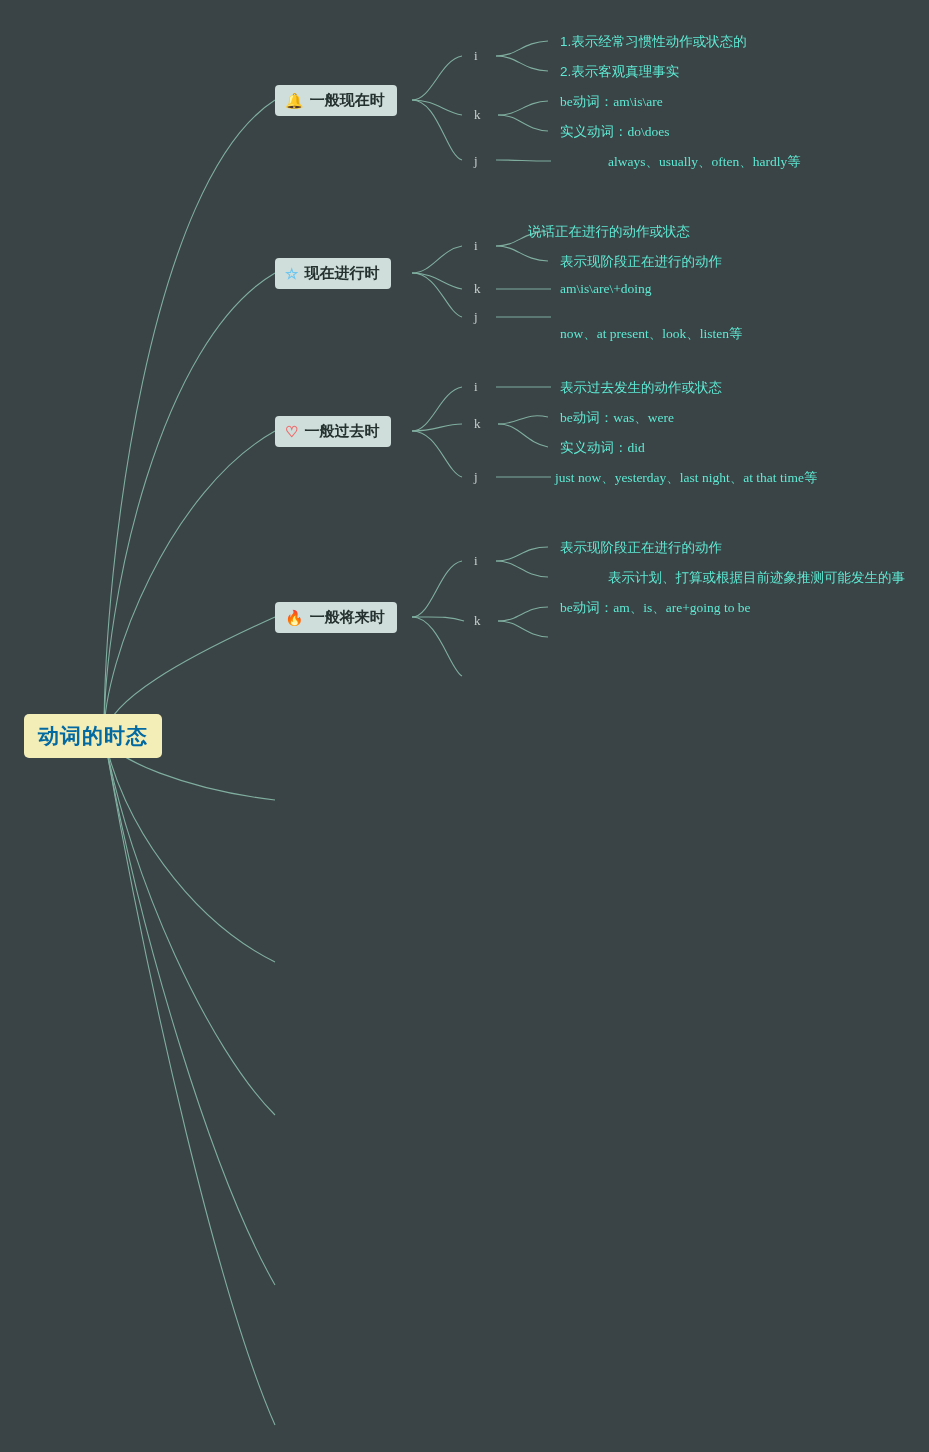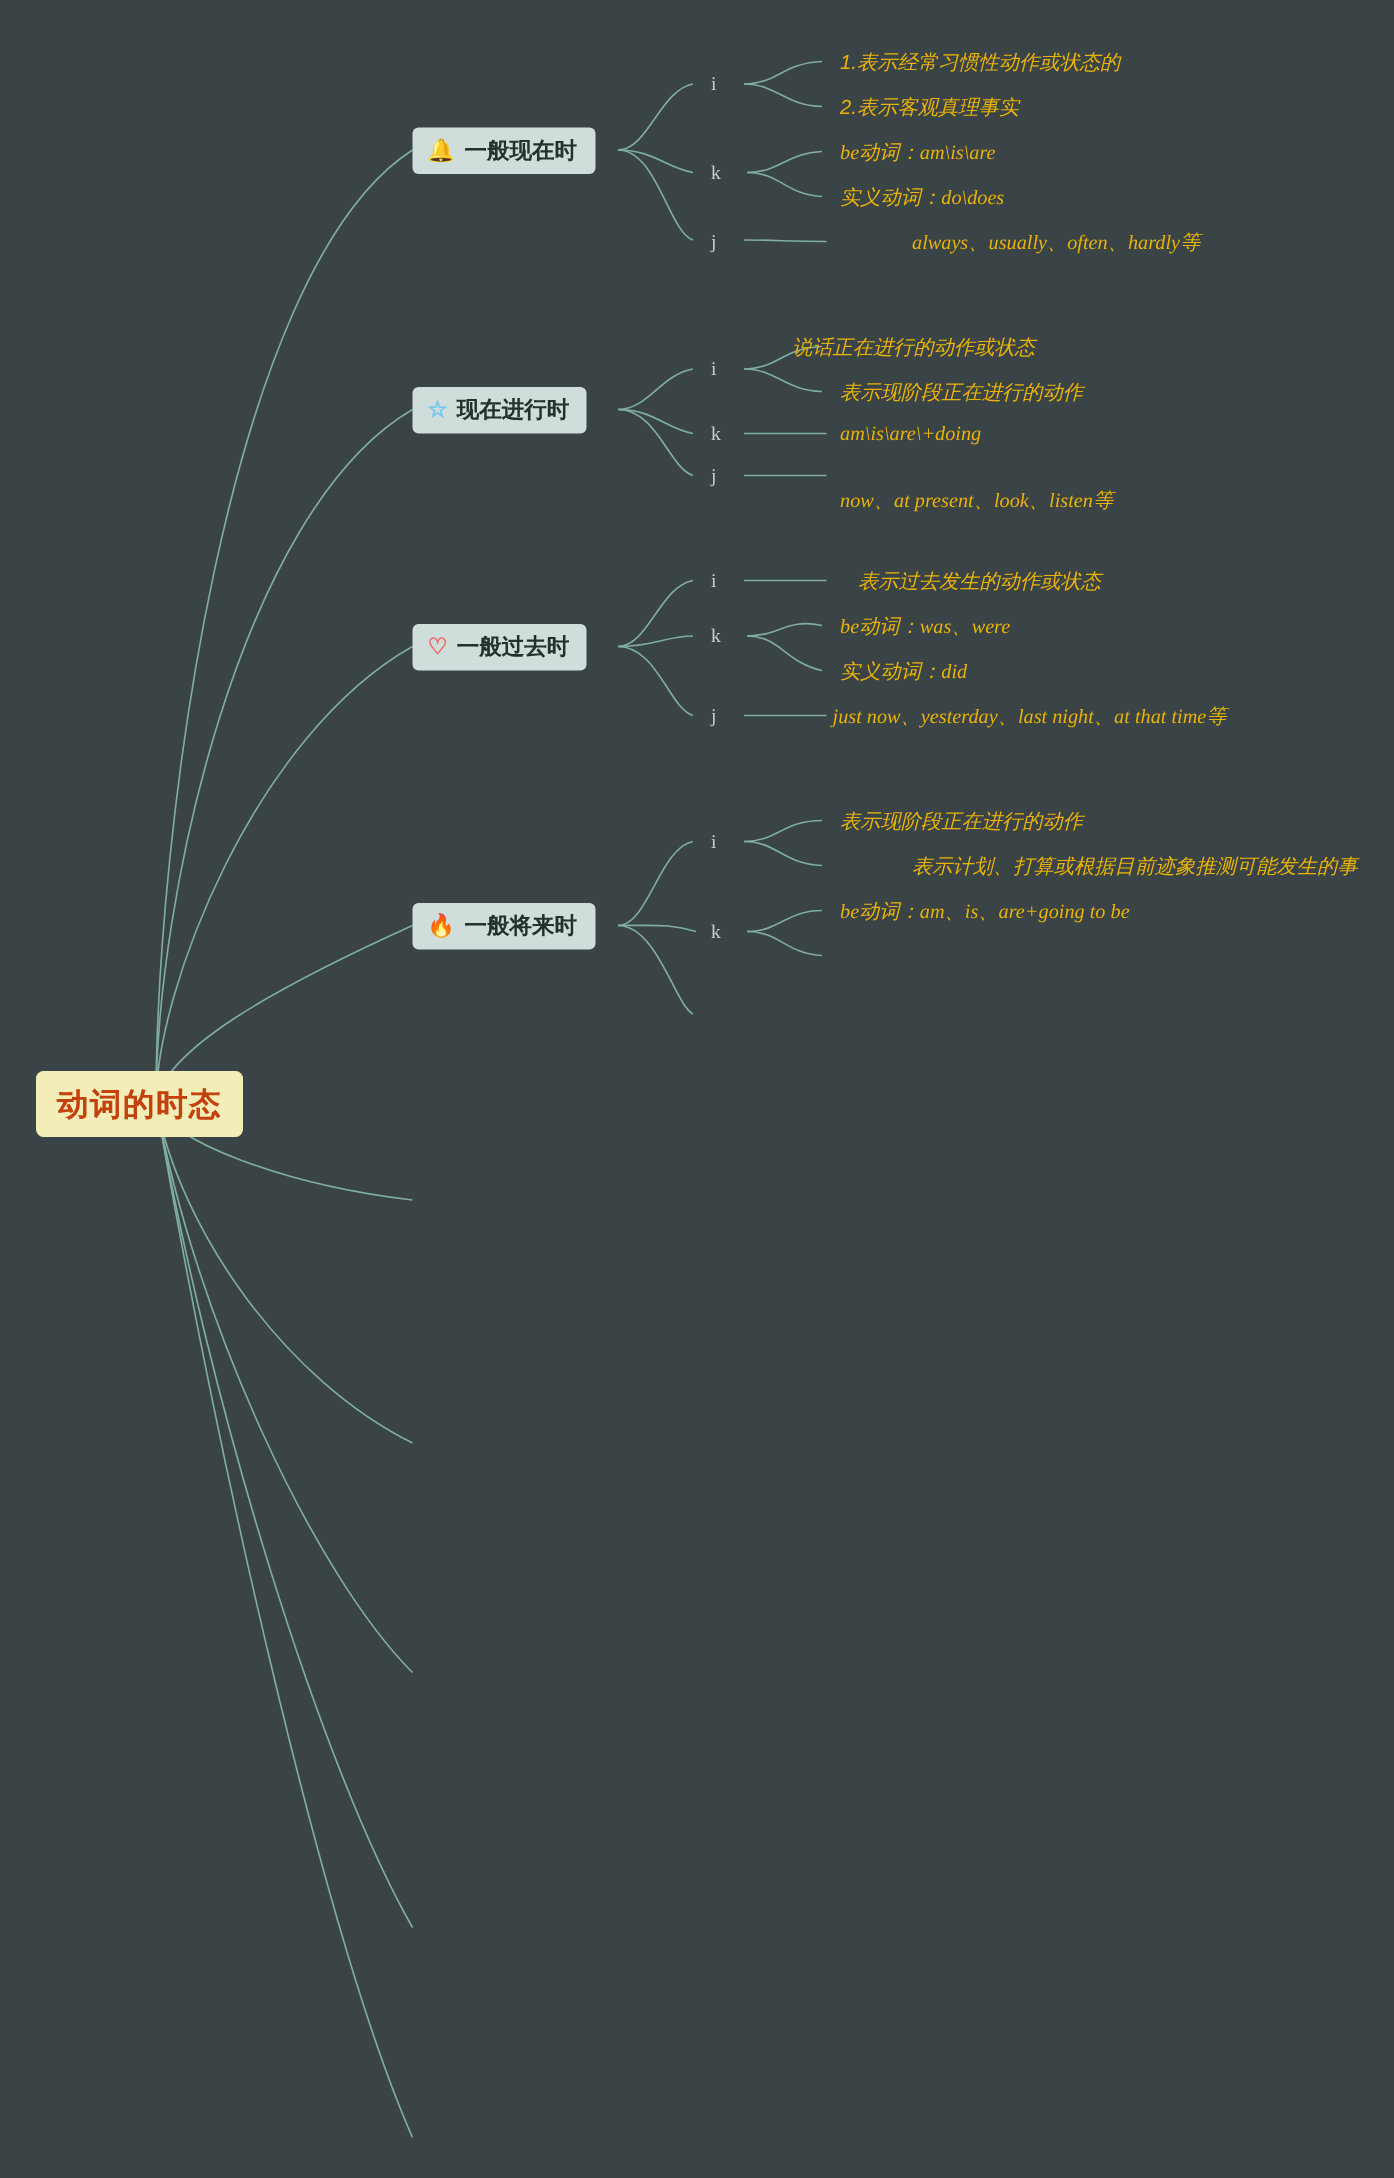--- a/index.html
+++ b/index.html
@@ -26,21 +26,21 @@
     left: 0; top: 0;
     width: 929px;
     height: 1452px;
     pointer-events: none;
   }
   .root-node {
     position: absolute;
     left: 24px;
     top: 714px;
     background: #f3edb8;
-    color: #c2410c;
+    color: #0369a1;
     font-size: 21px;
     font-weight: bold;
     padding: 8px 14px;
     border-radius: 5px;
     letter-spacing: 1px;
     font-family: "Liberation Sans", sans-serif;
     white-space: nowrap;
   }
   .branch-node {
     position: absolute;
@@ -63,24 +63,23 @@
   .leaf-key {
     position: absolute;
     font-size: 13px;
     color: #c8cfcc;
     font-family: "Liberation Serif", serif;
     white-space: nowrap;
   }
   .leaf-text {
     position: absolute;
     font-size: 13.5px;
-    color: #eab308;
+    color: #5eead4;
     font-family: "Liberation Serif", serif;
     white-space: nowrap;
-    font-style: italic;
   }
   .leaf-text.cjk {
     font-family: "Liberation Sans", sans-serif;
     font-size: 13.5px;
   }
 </style>
 </head>
 <body>
 
 <div id="canvas">
@@ -163,21 +162,21 @@
   <div class="leaf-text" style="left:560px; top:281px;"> am\is\are\+doing</div>
   <div class="leaf-text" style="left:560px; top:309px;margin-top:16px;">now、at present、look、listen等</div>
 
   <div class="branch-node" style="left:275px; top:416px;">
     <span class="branch-emoji" style="color:#ef6a6a;">♡</span>
     <span>一般过去时</span>
   </div>
   <div class="leaf-key" style="left:474px; top:379px;">i</div>
   <div class="leaf-key" style="left:474px; top:416px;">k</div>
   <div class="leaf-key" style="left:474px; top:469px;">j</div>
-  <div class="leaf-text cjk" style="left:560px; top:379px;margin-left:12px;">表示过去发生的动作或状态</div>
+  <div class="leaf-text cjk" style="left:560px; top:379px;">表示过去发生的动作或状态</div>
   <div class="leaf-text" style="left:560px; top:409px;"> be动词：was、were</div>
   <div class="leaf-text" style="left:560px; top:439px;"> 实义动词：did</div>
   <div class="leaf-text" style="left:555px; top:469px;">just now、yesterday、last night、at that time等</div>
 
   <div class="branch-node" style="left:275px; top:602px;">
     <span class="branch-emoji">🔥</span>
     <span>一般将来时</span>
   </div>
   <div class="leaf-key" style="left:474px; top:553px;">i</div>
   <div class="leaf-key" style="left:474px; top:613px;">k</div>

